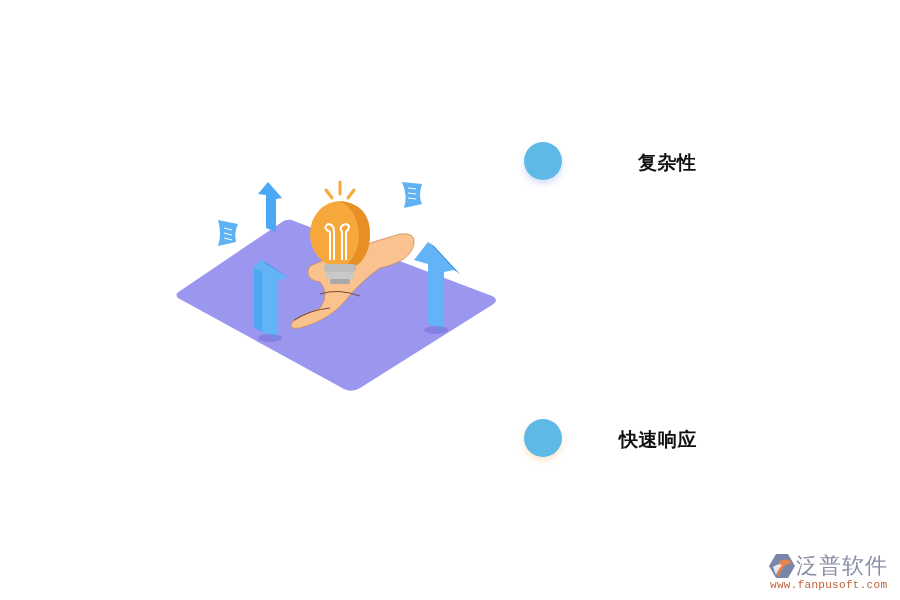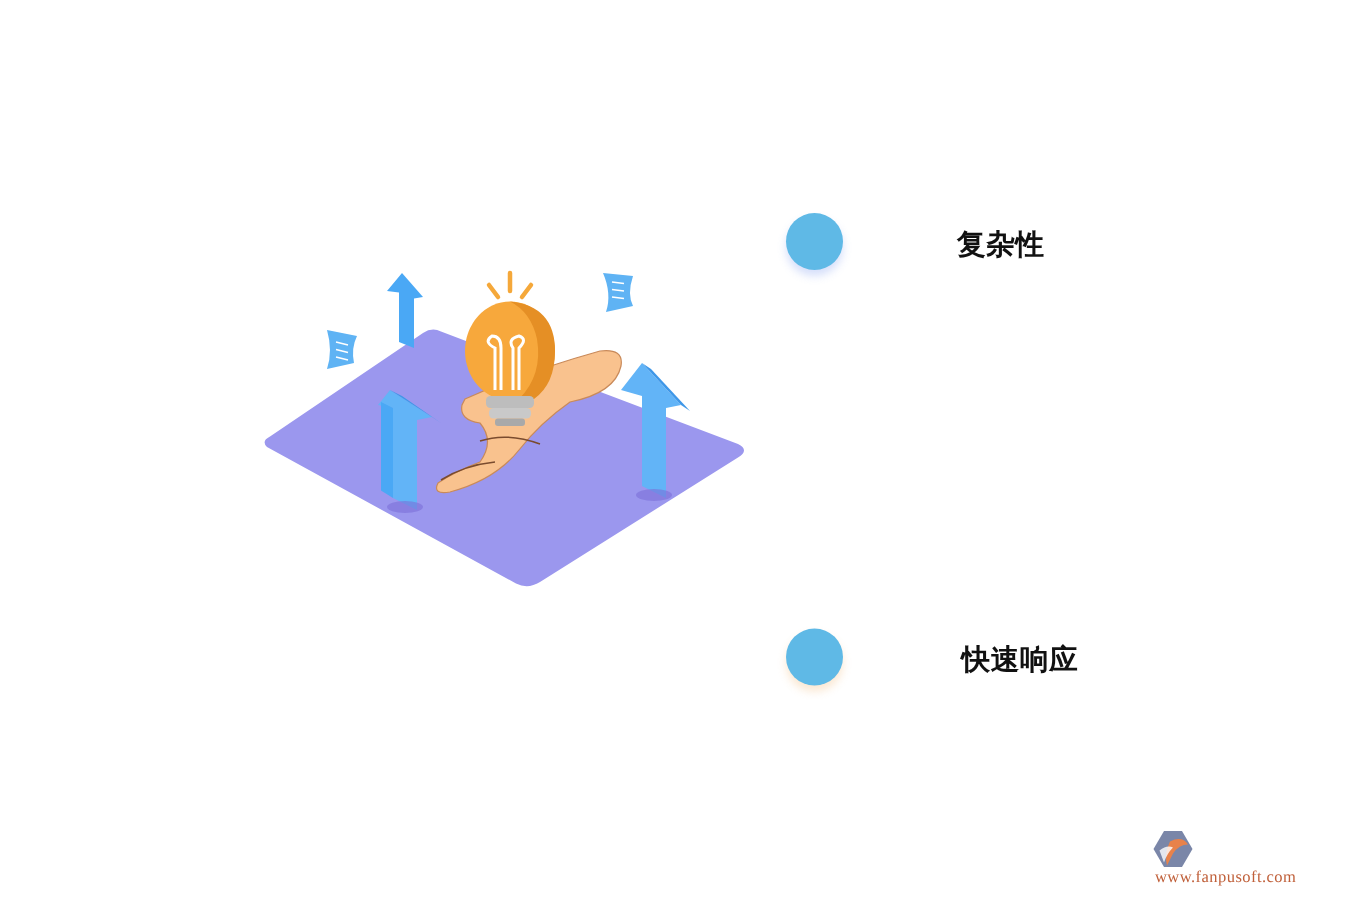--- a/index.html
+++ b/index.html
@@ -71,21 +71,21 @@
       top: 0px;
       font-size: 22px;
       color: #8a8ea6;
       letter-spacing: 1px;
       white-space: nowrap;
     }
     .logo-url {
       position: absolute;
       left: 2px;
       top: 28px;
-      font-family: Liberation Serif, serif;
+      font-family: Liberation Mono, monospace;
       font-size: 11px;
       color: #c0603a;
       white-space: nowrap;
       letter-spacing: 0.3px;
     }
   </style>
 </head>
 <body>
 
 <div class="canvas">
@@ -144,25 +144,26 @@
   </svg>
 
   <div class="feature" style="top:142px;">
     <div class="dot s1"></div>
     <span class="feature-label" style="left:114px;">复杂性</span>
   </div>
 
 
   <div class="feature" style="top:419px;">
     <div class="dot s3"></div>
-    <span class="feature-label" style="left:117px;">快速响应</span>
+    <span class="feature-label" style="left:95px;">快速响应</span>
   </div>
 
   <div class="logo">
     <svg class="logo-icon" viewBox="0 0 28 26" xmlns="http://www.w3.org/2000/svg">
       <polygon points="8,1 20,1 27,13 20,25 8,25 1,13" fill="#7a86a8"></polygon>
       <path d="M12 8 Q20 4 24 10 Q18 10 14 16 Q12 20 10 24 Q8 16 12 8 Z" fill="#e8824a"></path>
       <path d="M5 14 Q10 10 14 12 Q10 16 8 22 Z" fill="#ffffff" opacity="0.8"></path>
     </svg>
+    <span class="logo-name">泛普软件</span>
     <span class="logo-url">www.fanpusoft.com</span>
   </div>
 
 </div>
 
 </body></html>

